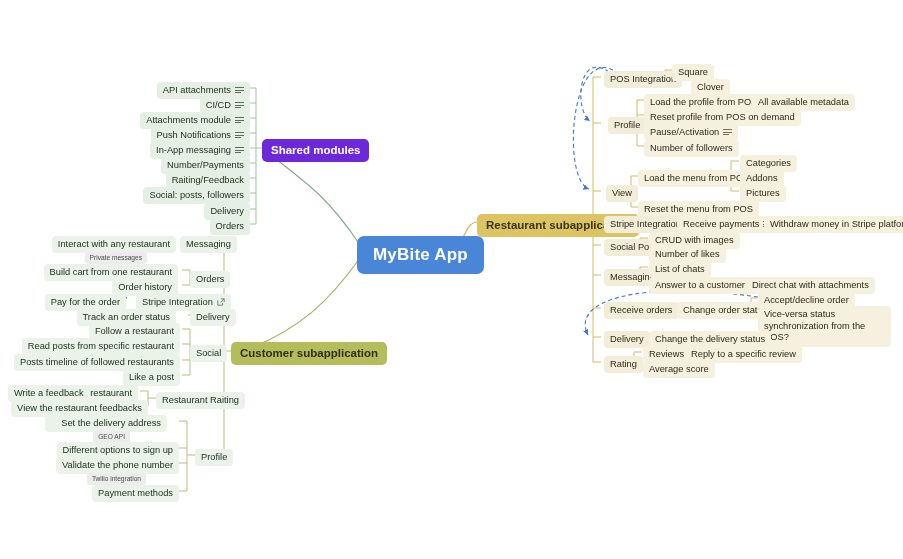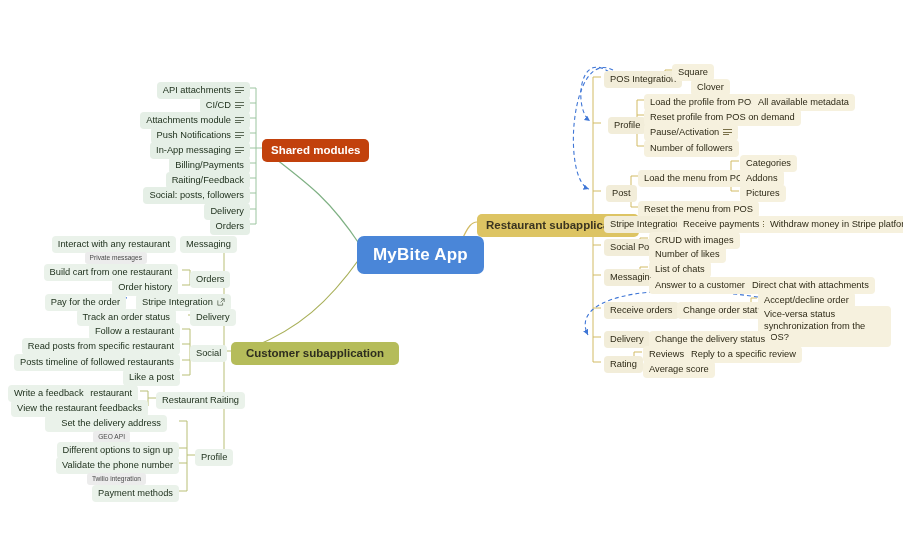--- a/index.html
+++ b/index.html
@@ -7,24 +7,24 @@
        font-family:"Liberation Sans","DejaVu Sans",sans-serif;}
   #canvas{position:absolute;inset:0;width:903px;height:559px;}
   svg.links{position:absolute;left:0;top:0;width:903px;height:559px;pointer-events:none;}
 
   .node{position:absolute;box-sizing:border-box;white-space:nowrap;
         border-radius:4px;line-height:1.15;display:flex;align-items:center;gap:4px;}
 
   .root{background:#4a86d8;color:#ffffff;font-size:17px;font-weight:bold;
         border-radius:7px;padding:9px 16px;letter-spacing:.2px;}
 
-  .sub-green{background:#c2410c;color:#ffffff;font-size:11.5px;font-weight:bold;
+  .sub-green{background:#6d28d9;color:#ffffff;font-size:11.5px;font-weight:bold;
              padding:5px 9px;border-radius:5px;}
   .sub-olive{background:#b5bc5a;color:#2e2e1f;font-size:11.5px;font-weight:bold;
-             padding:5px 15px;border-radius:5px;}
+             padding:5px 9px;border-radius:5px;}
   .sub-gold{background:#ddc463;color:#3a3420;font-size:11.5px;font-weight:bold;
             padding:5px 9px;border-radius:5px;}
 
   .g1{background:#e5efe6;color:#21331f;font-size:9.3px;padding:3px 6px;}
   .g2{background:#eaf2ea;color:#21331f;font-size:9.3px;padding:3px 6px;}
   .o1{background:#f2edd9;color:#2e2a17;font-size:9.3px;padding:3px 6px;}
   .o2{background:#f6f1de;color:#2e2a17;font-size:9.3px;padding:3px 6px;}
   .tag{background:#ececec;color:#4a4a4a;font-size:6.6px;padding:2px 5px;border-radius:3px;}
   .wrapnode{white-space:normal;line-height:1.25;}
 
@@ -153,21 +153,21 @@
       </span>
     </div>
 <div class="node g1" style="right:653px;top:142px;">
       <span>In-App messaging</span>
       <span class="ico">
         <i></i>
         <i></i>
         <i></i>
       </span>
     </div>
-<div class="node g1" style="right:653px;top:157px;">Billing/Payments</div>
+<div class="node g1" style="right:653px;top:157px;">Number/Payments</div>
 <div class="node g1" style="right:653px;top:172px;">Raiting/Feedback</div>
 <div class="node g1" style="right:653px;top:187px;">Social: posts, followers</div>
 <div class="node g1" style="right:653px;top:203px;">Delivery</div>
 <div class="node g1" style="right:653px;top:218px;">Orders</div>
 
 <div class="node sub-olive" style="left:231px;top:342px;">Customer subapplication</div>
 
 <div class="node g2" style="left:180px;top:236px;">Messaging</div>
 <div class="node g2" style="right:727px;top:236px;">Interact with any restaurant</div>
 <div class="node tag" style="right:756px;top:252px;">Private messages</div>
@@ -221,21 +221,21 @@
 <div class="node o2" style="left:644px;top:124px;">
       <span>Pause/Activation</span>
       <span class="ico ico-o">
         <i></i>
         <i></i>
         <i></i>
       </span>
     </div>
 <div class="node o2" style="left:644px;top:140px;">Number of followers</div>
 
-<div class="node o1" style="left:606px;top:185px;">Post</div>
+<div class="node o1" style="left:606px;top:185px;">View</div>
 <div class="node o2" style="left:638px;top:170px;">Load the menu from POS</div>
 <div class="node o2" style="left:740px;top:155px;">Categories</div>
 <div class="node o2" style="left:740px;top:170px;">Addons</div>
 <div class="node o2" style="left:740px;top:185px;">Pictures</div>
 <div class="node o2" style="left:638px;top:201px;">Reset the menu from POS</div>
 
 <div class="node o1" style="left:604px;top:216px;">Stripe Integration</div>
 <div class="node o2" style="left:677px;top:216px;">
       <span>Receive payments</span>
       <span class="ico ico-o">

